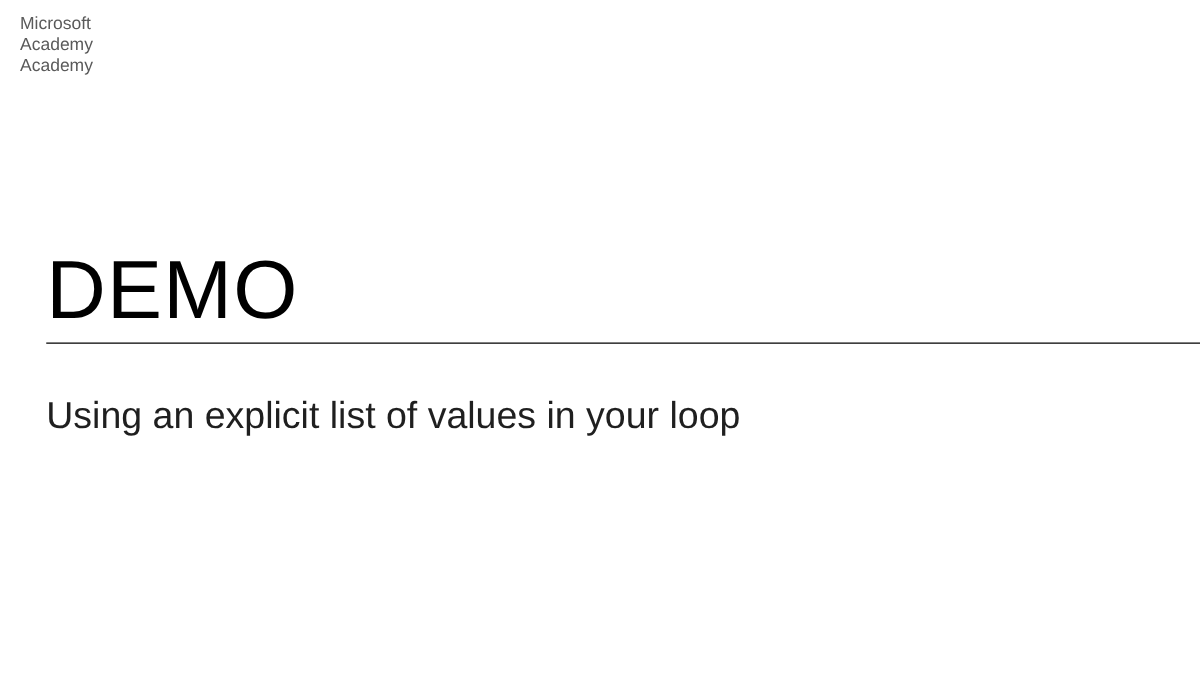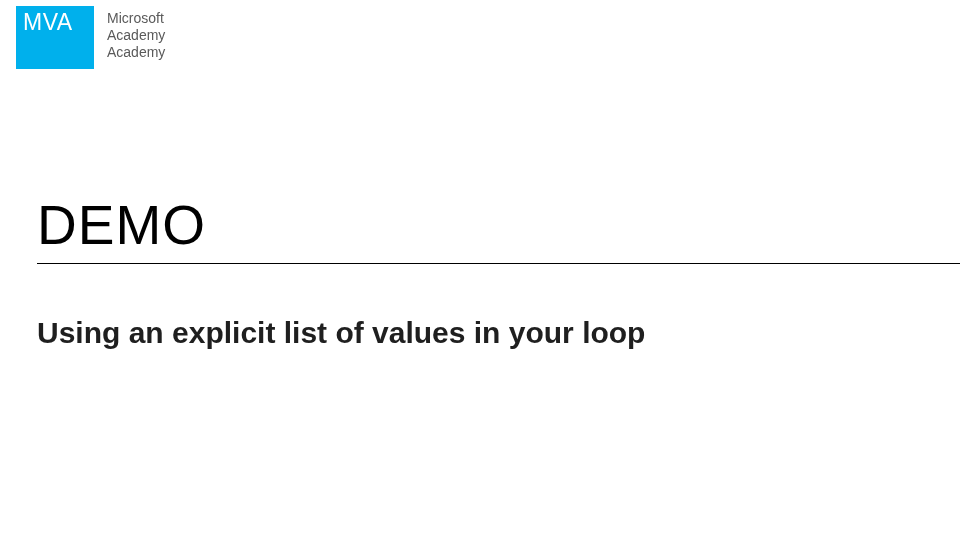--- a/index.html
+++ b/index.html
@@ -50,49 +50,46 @@
   .logo-text div { white-space: nowrap; }
 
   
   .slide-title-wrap {
     position: absolute;
     left: 37px;
     right: 0;
     top: 198px;
   }
   .slide-title {
-    font-size: 55px;
+    font-size: 66px;
     font-weight: 300;
     letter-spacing: 1px;
     color: #000;
     line-height: 1;
     padding-bottom: 4px;
   }
   .rule {
     margin-top: 6px;
     border: none;
     border-top: 1px solid #000;
     width: 100%;
   }
   .slide-subtitle {
     position: absolute;
     left: 37px;
     top: 316px;
     font-size: 30px;
-    font-weight: 700;
+    font-weight: 400;
     color: #1f1f1f;
   }
 </style>
 </head>
 <body>
 
 <div class="logo-block">
-  <div class="logo-tile">
-    <span>MVA</span>
-  </div>
   <div class="logo-text">
     <div>Microsoft</div>
     <div>Academy</div>
     <div>Academy</div>
   </div>
 </div>
 
 <div class="slide-title-wrap">
   <div class="slide-title">DEMO</div>
   <hr class="rule">

